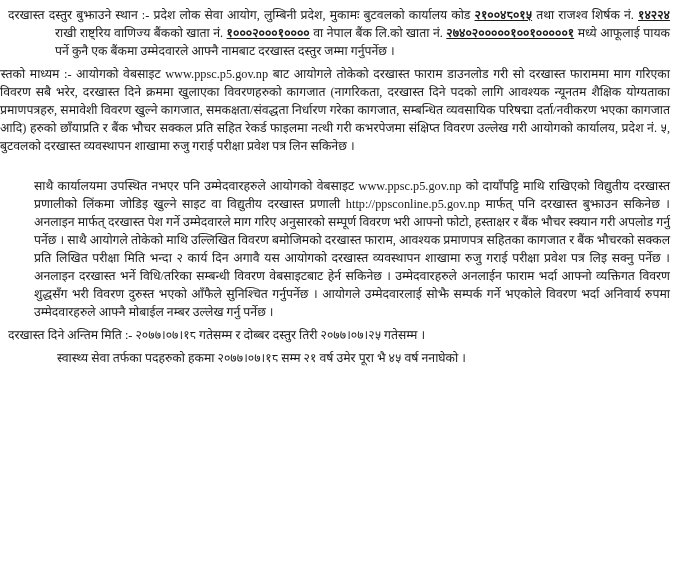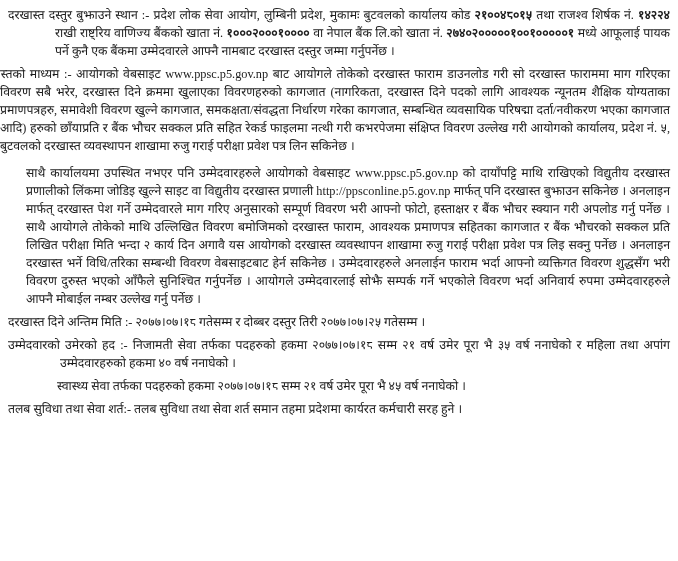--- a/index.html
+++ b/index.html
@@ -18,26 +18,26 @@
     font-family: "Liberation Serif", "DejaVu Serif", serif;
     font-size: 12.3px;
     line-height: 18px;
     color: #1c1c1c;
   }
   .sec {
     margin: 0 0 5px 0;
     text-align: justify;
   }
   .sec b.h { font-weight: normal; }
-  .num-bold { font-weight: bold; }
+  .num-bold { font-weight: bold; text-decoration: underline; }
   .latin { font-family: "Liberation Serif", "DejaVu Serif", serif; }
   
   .hang-a { padding-left: 55px; text-indent: -47px; }   
   .hang-b { text-indent: -24px; }   
-  .sub-b  { padding-left: 26px; text-indent: 0; margin-top: 9px; }  
+  .sub-b  { padding-left: 34px; text-indent: 0; margin-top: 22px; }  
   .hang-c { padding-left: 60px; text-indent: -52px; }   
   .sub-c  { padding-left: 57px; text-indent: 0; margin-top: 5px; }  
   .hang-p { padding-left: 55px; text-indent: -47px; }   
 </style>
 </head>
 <body>
 
 <div class="page">
 
   <p class="sec hang-a">
@@ -48,27 +48,21 @@
     <b class="h">दरखास्तको माध्यम :-</b><span> आयोगको वेबसाइट </span><span class="latin">www.ppsc.p5.gov.np</span><span> बाट आयोगले तोकेको दरखास्त फाराम डाउनलोड गरी सो दरखास्त फाराममा माग गरिएका विवरण सबै भरेर, दरखास्त दिने क्रममा खुलाएका विवरणहरुको कागजात (नागरिकता, दरखास्त दिने पदको लागि आवश्यक न्यूनतम शैक्षिक योग्यताका प्रमाणपत्रहरु, समावेशी विवरण खुल्ने कागजात, समकक्षता/संवद्धता निर्धारण गरेका कागजात, सम्बन्धित व्यवसायिक परिषद्मा दर्ता/नवीकरण भएका कागजात आदि) हरुको छाँयाप्रति र बैंक भौचर सक्कल प्रति सहित रेकर्ड फाइलमा नत्थी गरी कभरपेजमा संक्षिप्त विवरण उल्लेख गरी आयोगको कार्यालय, प्रदेश नं. ५, बुटवलको दरखास्त व्यवस्थापन शाखामा रुजु गराई परीक्षा प्रवेश पत्र लिन सकिनेछ ।</span>
   </p>
   <p class="sec sub-b">
     <span>साथै कार्यालयमा उपस्थित नभएर पनि उम्मेदवारहरुले आयोगको वेबसाइट </span><span class="latin">www.ppsc.p5.gov.np</span><span> को दायाँपट्टि माथि राखिएको विद्युतीय दरखास्त प्रणालीको लिंकमा जोडिइ खुल्ने साइट वा विद्युतीय दरखास्त प्रणाली </span><span class="latin">http://ppsconline.p5.gov.np</span><span> मार्फत् पनि दरखास्त बुझाउन सकिनेछ । अनलाइन मार्फत् दरखास्त पेश गर्ने उम्मेदवारले माग गरिए अनुसारको सम्पूर्ण विवरण भरी आफ्नो फोटो, हस्ताक्षर र बैंक भौचर स्क्यान गरी अपलोड गर्नु पर्नेछ । साथै आयोगले तोकेको माथि उल्लिखित विवरण बमोजिमको दरखास्त फाराम, आवश्यक प्रमाणपत्र सहितका कागजात र बैंक भौचरको सक्कल प्रति लिखित परीक्षा मिति भन्दा २ कार्य दिन अगावै यस आयोगको दरखास्त व्यवस्थापन शाखामा रुजु गराई परीक्षा प्रवेश पत्र लिइ सक्नु पर्नेछ । अनलाइन दरखास्त भर्ने विधि/तरिका सम्बन्धी विवरण वेबसाइटबाट हेर्न सकिनेछ । उम्मेदवारहरुले अनलाईन फाराम भर्दा आफ्नो व्यक्तिगत विवरण शुद्धसँग भरी विवरण दुरुस्त भएको आँफैले सुनिश्चित गर्नुपर्नेछ । आयोगले उम्मेदवारलाई सोझै सम्पर्क गर्ने भएकोले विवरण भर्दा अनिवार्य रुपमा उम्मेदवारहरुले आफ्नै मोबाईल नम्बर उल्लेख गर्नु पर्नेछ ।</span>
   </p>
 
   <p class="sec hang-p">
     <b class="h">दरखास्त दिने अन्तिम मिति :-</b><span> २०७७।०७।१८ गतेसम्म र दोब्बर दस्तुर तिरी २०७७।०७।२५ गतेसम्म ।</span>
   </p>
 
-  <p class="sec hang-c">
-    <b class="h">उम्मेदवारको उमेरको हद :-</b><span> निजामती सेवा तर्फका पदहरुको हकमा २०७७।०७।१८ सम्म २१ वर्ष उमेर पूरा भै ३५ वर्ष ननाघेको र महिला तथा अपांग उम्मेदवारहरुको हकमा ४० वर्ष ननाघेको ।</span>
-  </p>
   <p class="sec sub-c">
     <span>स्वास्थ्य सेवा तर्फका पदहरुको हकमा २०७७।०७।१८ सम्म २१ वर्ष उमेर पूरा भै ४५ वर्ष ननाघेको ।</span>
   </p>
 
 
 
-  <p class="sec hang-p">
-    <b class="h">तलब सुविधा तथा सेवा शर्त:-</b><span> तलब सुविधा तथा सेवा शर्त समान तहमा प्रदेशमा कार्यरत कर्मचारी सरह हुने ।</span>
-  </p>
 
 
 </div>
 
 </body></html>

